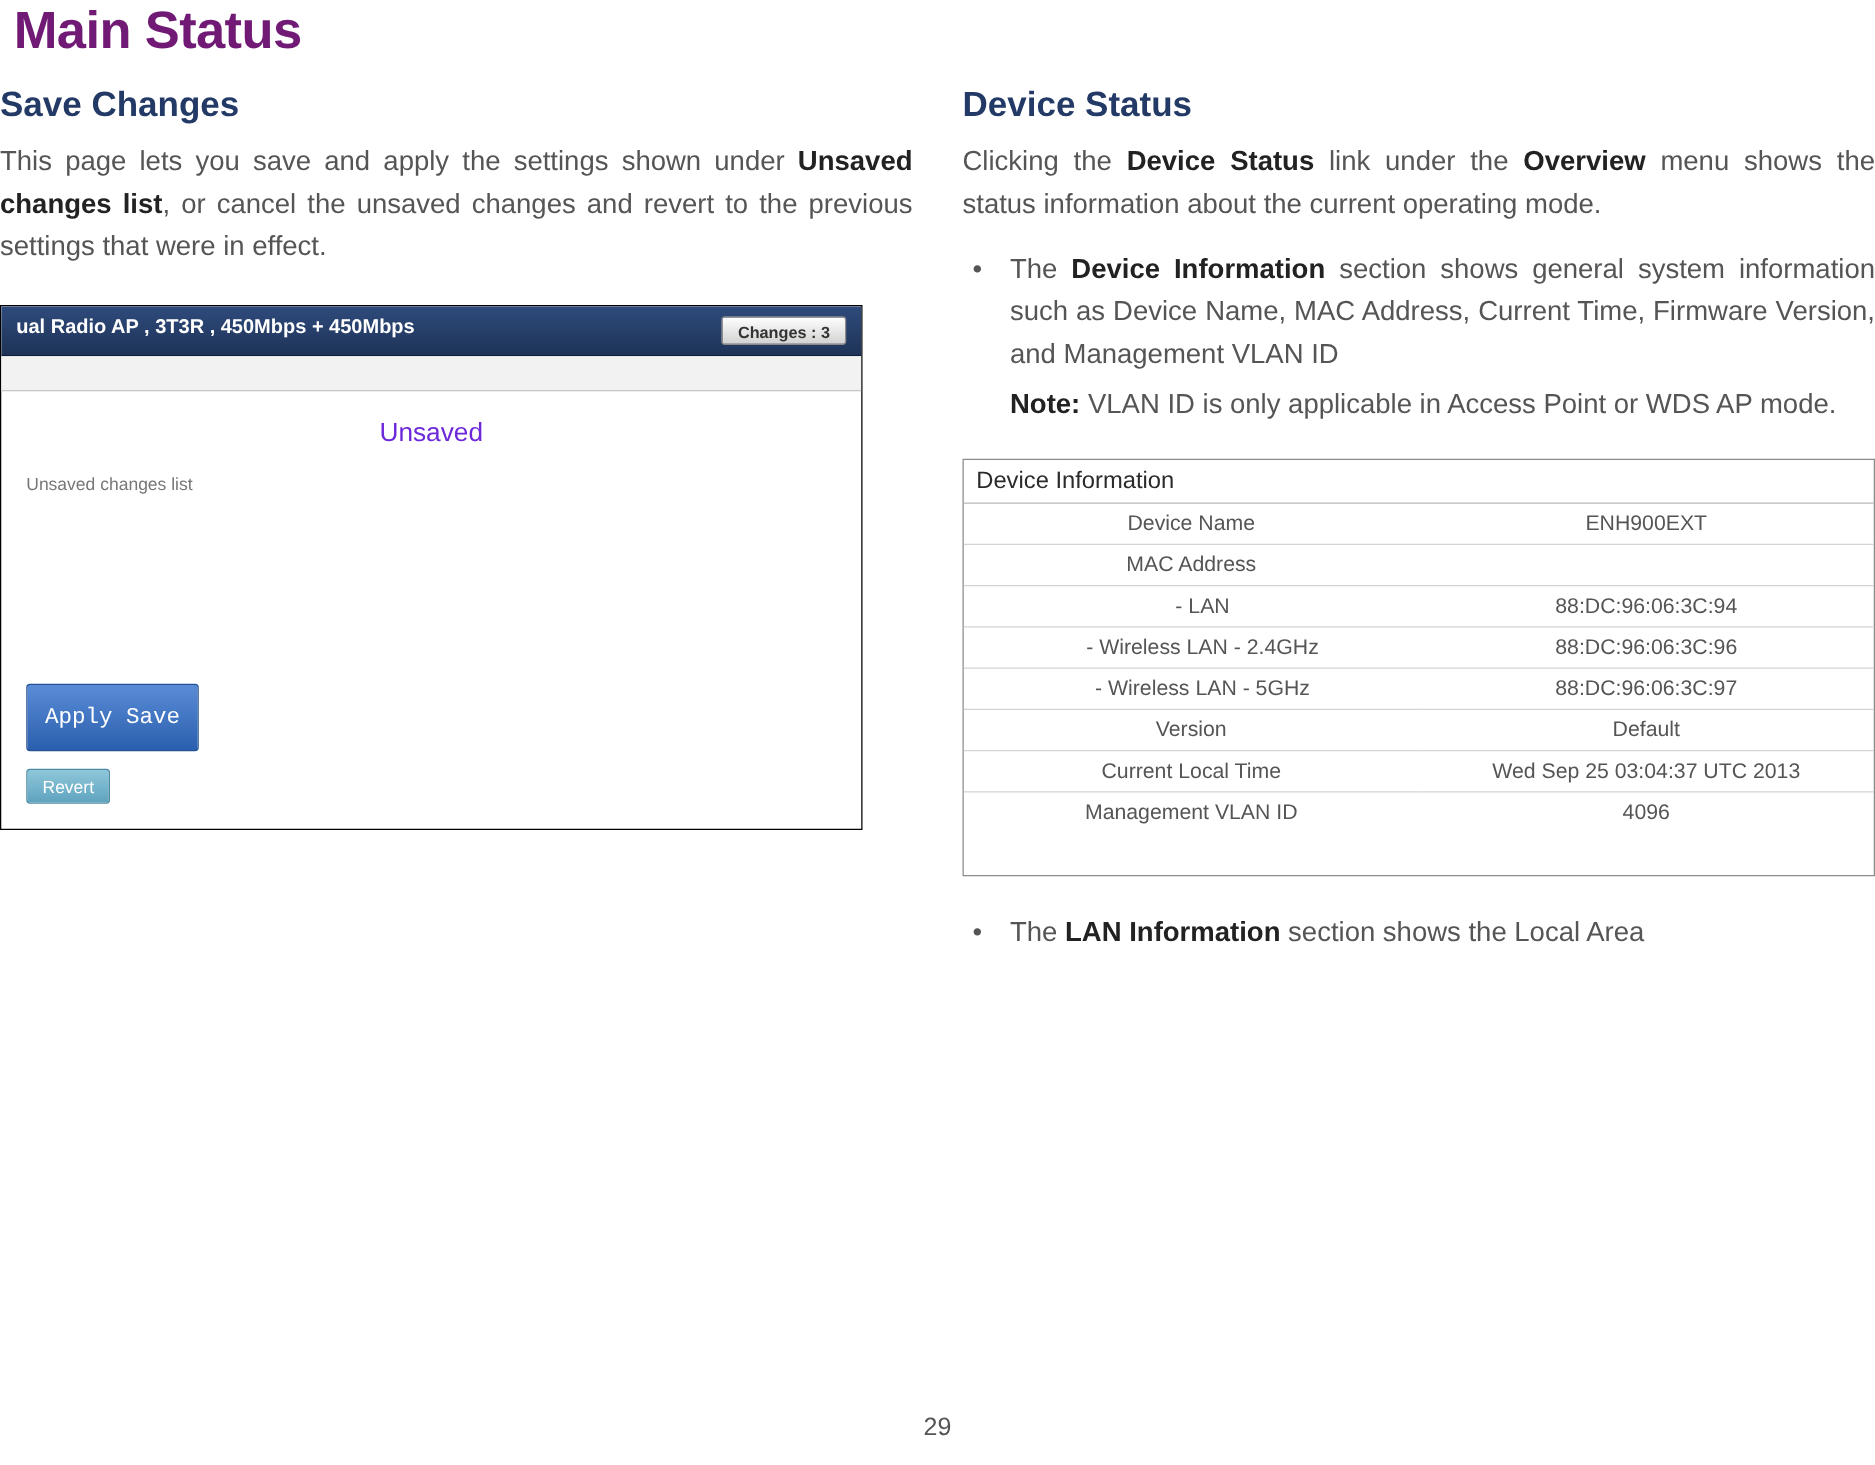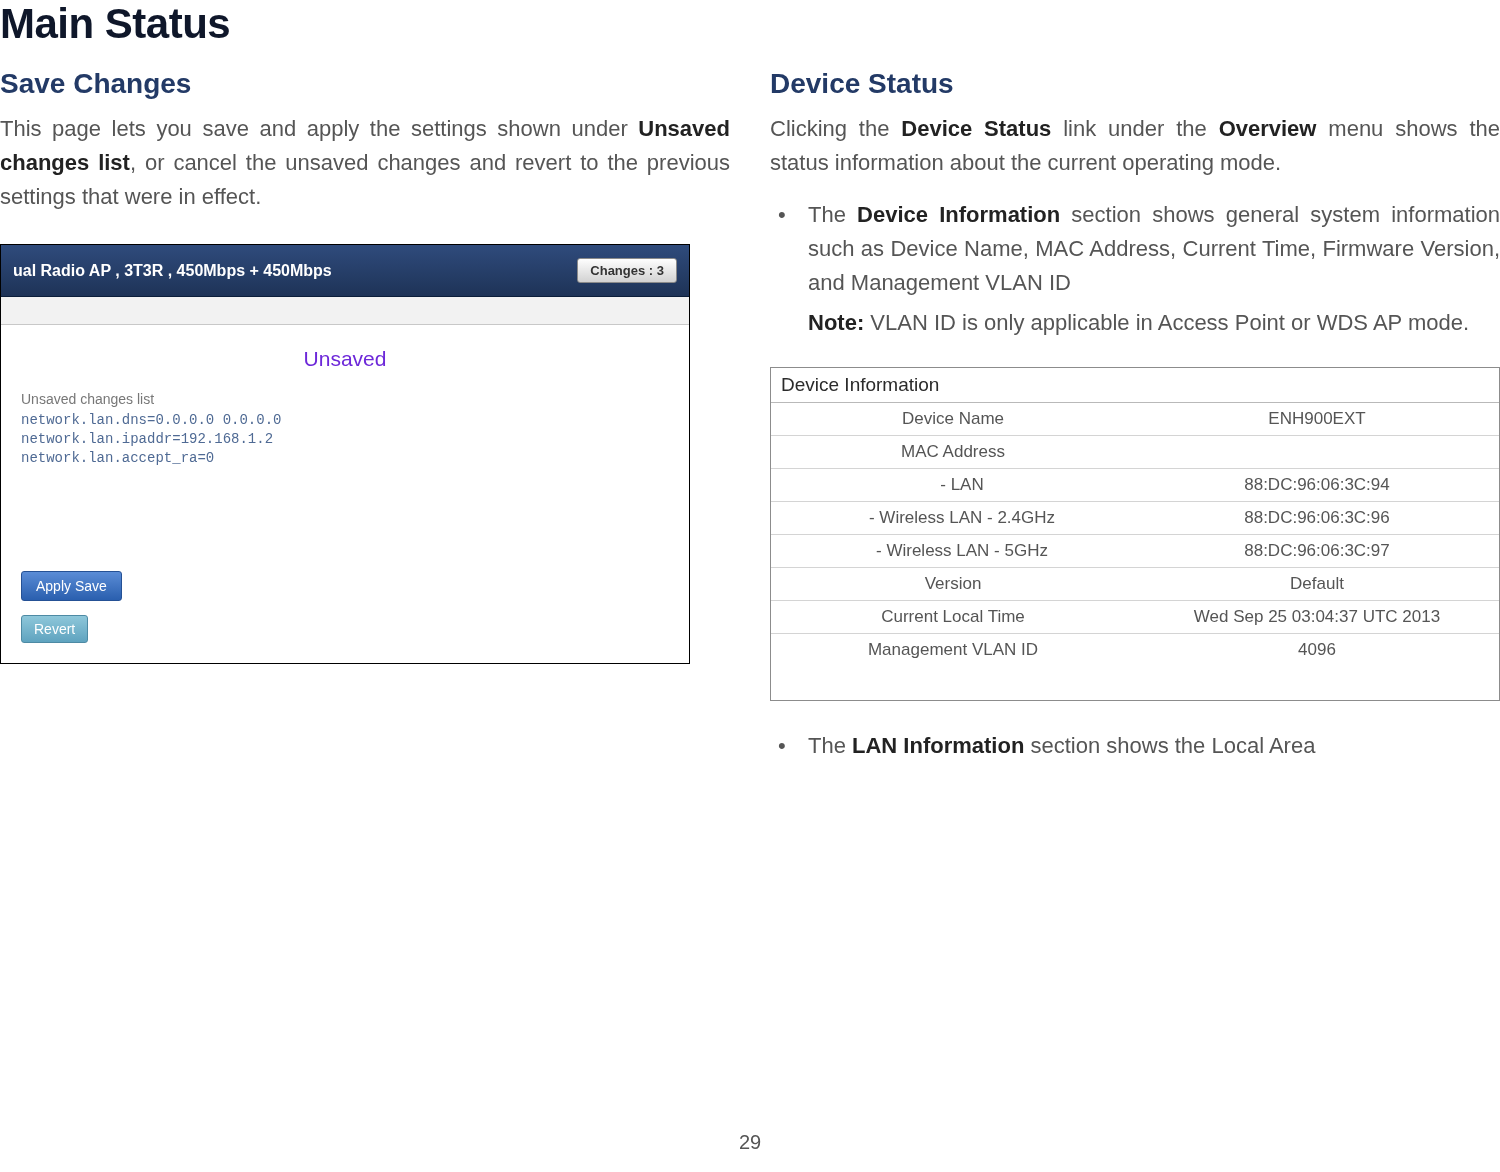--- a/index.html
+++ b/index.html
@@ -8,23 +8,23 @@
       padding: 0;
       font-family: Arial, Helvetica, sans-serif;
       width: 1500px;
       height: 1172px;
       position: relative;
       color: #333;
     }
     .page-title {
       font-size: 42px;
       font-weight: 700;
-      color: #0f172a;
+      color: #701a75;
       margin: 0 0 10px 0;
-      padding-left: 0;
+      padding-left: 11px;
       letter-spacing: -0.5px;
     }
     .columns {
       display: flex;
       gap: 40px;
     }
     .col {
       flex: 1;
       min-width: 0;
     }
@@ -53,24 +53,23 @@
       background: #fff;
       overflow: hidden;
       display:flex;
       flex-direction:column;
     }
     .shot1-top {
       background: linear-gradient(#2f4b7c, #1e3357);
       color: #fff;
       display: flex;
       justify-content: space-between;
-      align-items: center;
       padding: 8px 12px;
       border-bottom: 1px solid #0b1d3a;
-      height: 52px;
+      height: 40px;
     }
     .shot1-title {
       font-family: Arial;
       font-weight: 700;
       font-size: 16px;
     }
     .changes-btn {
       background: linear-gradient(#fefefe, #d2d2d2);
       color: #333;
       border: 1px solid #8a8a8a;
@@ -111,22 +110,23 @@
       display:flex;
       gap:14px;
       flex-direction:column;
       align-items:flex-start;
     }
     .btn-apply {
       background: linear-gradient(#5a8cd6, #2a5fae);
       color:#fff;
       border:1px solid #255195;
       border-radius: 3px;
-      padding: 6px 14px;
-      font-size: 14px;
+      padding: 16px 14px;
+      font-size: 18px;
+      font-family: Liberation Mono, monospace;
     }
     .btn-revert {
       background: linear-gradient(#8ec7da, #5fa3bf);
       color:#fff;
       border:1px solid #4d8aa4;
       border-radius:3px;
       padding: 5px 12px;
       font-size: 14px;
     }
 
@@ -211,23 +211,20 @@
 
     <div class="shot1">
       <div class="shot1-top">
         <span class="shot1-title">ual Radio AP , 3T3R , 450Mbps + 450Mbps</span>
         <span class="changes-btn">Changes : 3</span>
       </div>
       <div class="shot1-tabs"></div>
       <div class="shot1-body">
         <div class="unsaved-heading">Unsaved</div>
         <div class="unsaved-list-hdr">Unsaved changes list</div>
-        <div class="unsaved-list">network.lan.dns=0.0.0.0 0.0.0.0
-network.lan.ipaddr=192.168.1.2
-network.lan.accept_ra=0</div>
       </div>
       <div class="shot1-buttons">
         <span class="btn-apply">Apply Save</span>
         <span class="btn-revert">Revert</span>
       </div>
     </div>
   </div>
 
   <div class="col">
     <h2 class="subheading">Device Status</h2>

